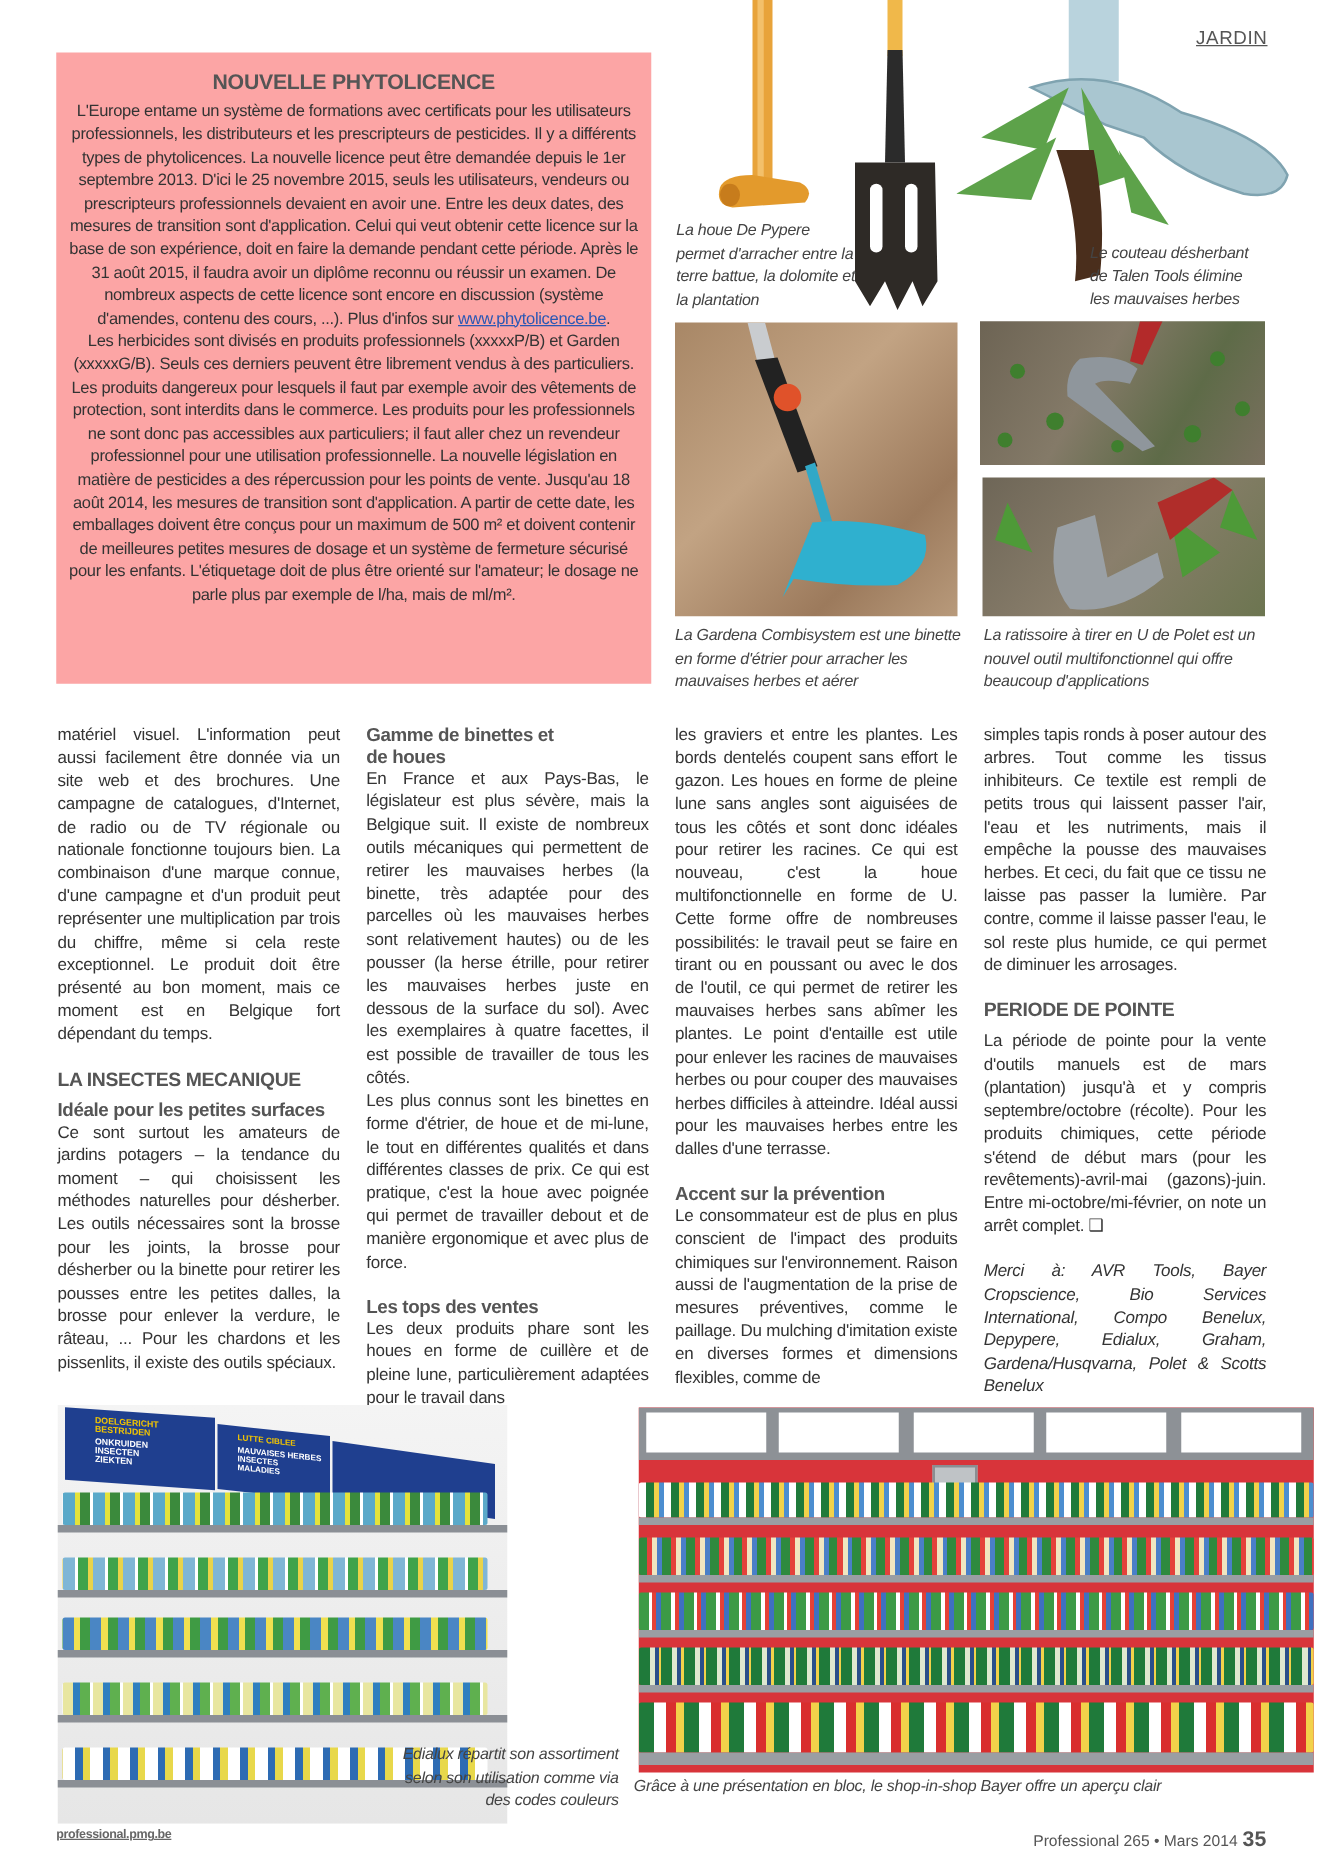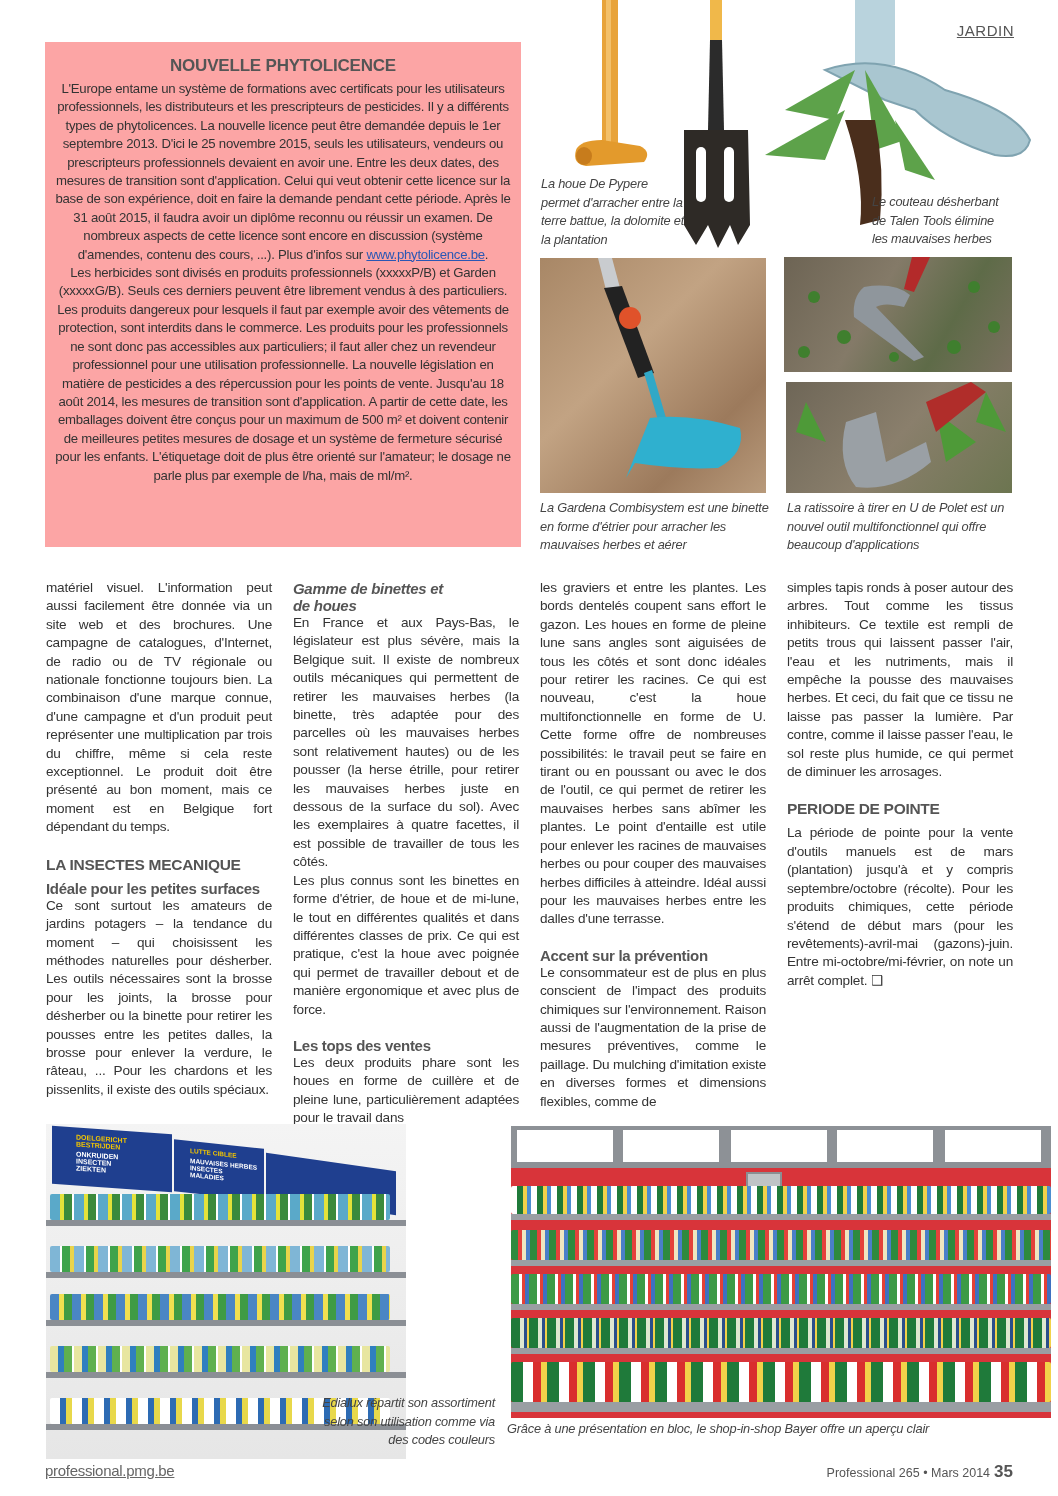--- a/index.html
+++ b/index.html
@@ -23,21 +23,21 @@
   .caption { font-style: italic; font-size: 12.8px; line-height: 18.6px; color: #444; letter-spacing: -0.2px; }
 
   
   .col { font-size: 13.6px; line-height: 18.4px; color: #333; text-align: justify; letter-spacing: -0.2px; }
   .col p { margin-bottom: 0; }
   .col .gap { height: 18px; }
   .col h3 { font-size: 15.5px; font-weight: bold; color: #555; line-height: 19px; letter-spacing: -0.3px; }
   .col h4 { font-size: 15px; font-weight: bold; color: #555; line-height: 17px; letter-spacing: -0.3px; }
   .col .thanks { font-style: italic; }
 
-  .footer-left { left: 45px; top: 1462px; font-size: 15px; font-weight: normal; color: #666; text-decoration: underline; letter-spacing: -0.3px; }
+  .footer-left { left: 45px; top: 1462px; font-size: 10px; font-weight: bold; color: #666; text-decoration: underline; letter-spacing: -0.3px; }
   .footer-right { right: 45px; top: 1462px; font-size: 12.5px; color: #555; }
   .footer-right .pg { font-size: 17px; font-weight: bold; margin-left: 4px; }
 
   .shelf-row { position: absolute; left: 0; right: 0; height: 6px; background: #8b8f95; }
   .prod { position: absolute; border-radius: 2px; }
 </style>
 </head>
 <body>
 
 <div class="abs section-label">JARDIN</div>
@@ -123,21 +123,21 @@
 <div class="abs col" style="left:46px; top:579px; width:226px;">
   <p>matériel visuel. L'information peut aussi facilement être donnée via un site web et des brochures. Une campagne de catalogues, d'Internet, de radio ou de TV régionale ou nationale fonctionne toujours bien. La combinaison d'une marque connue, d'une campagne et d'un produit peut représenter une multiplication par trois du chiffre, même si cela reste exceptionnel. Le produit doit être présenté au bon moment, mais ce moment est en Belgique fort dépendant du temps.</p>
   <div class="gap"></div>
   <h3>LA INSECTES MECANIQUE</h3>
   <div style="height:6px"></div>
   <h4>Idéale pour les petites surfaces</h4>
   <p>Ce sont surtout les amateurs de jardins potagers – la tendance du moment – qui choisissent les méthodes naturelles pour désherber. Les outils nécessaires sont la brosse pour les joints, la brosse pour désherber ou la binette pour retirer les pousses entre les petites dalles, la brosse pour enlever la verdure, le râteau, ... Pour les chardons et les pissenlits, il existe des outils spéciaux.</p>
 </div>
 
 <div class="abs col" style="left:293px; top:580px; width:226px;">
-  <h4 style="width:150px;font-style:italic;">Gamme de binettes et de houes</h4>
+  <h4 style="width:150px;">Gamme de binettes et de houes</h4>
   <p>En France et aux Pays-Bas, le législateur est plus sévère, mais la Belgique suit. Il existe de nombreux outils mécaniques qui permettent de retirer les mauvaises herbes (la binette, très adaptée pour des parcelles où les mauvaises herbes sont relativement hautes) ou de les pousser (la herse étrille, pour retirer les mauvaises herbes juste en dessous de la surface du sol). Avec les exemplaires à quatre facettes, il est possible de travailler de tous les côtés.</p>
   <p>Les plus connus sont les binettes en forme d'étrier, de houe et de mi-lune, le tout en différentes qualités et dans différentes classes de prix. Ce qui est pratique, c'est la houe avec poignée qui permet de travailler debout et de manière ergonomique et avec plus de force.</p>
   <div class="gap"></div>
   <h4>Les tops des ventes</h4>
   <p>Les deux produits phare sont les houes en forme de cuillère et de pleine lune, particulièrement adaptées pour le travail dans</p>
 </div>
 
 <div class="abs col" style="left:540px; top:579px; width:226px;">
   <p>les graviers et entre les plantes. Les bords dentelés coupent sans effort le gazon. Les houes en forme de pleine lune sans angles sont aiguisées de tous les côtés et sont donc idéales pour retirer les racines. Ce qui est nouveau, c'est la houe multifonctionnelle en forme de U. Cette forme offre de nombreuses possibilités: le travail peut se faire en tirant ou en poussant ou avec le dos de l'outil, ce qui permet de retirer les mauvaises herbes sans abîmer les plantes. Le point d'entaille est utile pour enlever les racines de mauvaises herbes ou pour couper des mauvaises herbes difficiles à atteindre. Idéal aussi pour les mauvaises herbes entre les dalles d'une terrasse.</p>
   <div class="gap"></div>
@@ -145,20 +145,21 @@
   <p>Le consommateur est de plus en plus conscient de l'impact des produits chimiques sur l'environnement. Raison aussi de l'augmentation de la prise de mesures préventives, comme le paillage. Du mulching d'imitation existe en diverses formes et dimensions flexibles, comme de</p>
 </div>
 
 <div class="abs col" style="left:787px; top:579px; width:226px;">
   <p>simples tapis ronds à poser autour des arbres. Tout comme les tissus inhibiteurs. Ce textile est rempli de petits trous qui laissent passer l'air, l'eau et les nutriments, mais il empêche la pousse des mauvaises herbes. Et ceci, du fait que ce tissu ne laisse pas passer la lumière. Par contre, comme il laisse passer l'eau, le sol reste plus humide, ce qui permet de diminuer les arrosages.</p>
   <div class="gap"></div>
   <h3>PERIODE DE POINTE</h3>
   <div style="height:6px"></div>
   <p><span>La période de pointe pour la vente d'outils manuels est de mars (plantation) jusqu'à et y compris septembre/octobre (récolte). Pour les produits chimiques, cette période s'étend de début mars (pour les revêtements)-avril-mai (gazons)-juin. Entre mi-octobre/mi-février, on note un arrêt complet.</span> <span>❑</span></p>
   <div class="gap"></div>
+  <p class="thanks">Merci à: AVR Tools, Bayer Cropscience, Bio Services International, Compo Benelux, Depypere, Edialux, Graham, Gardena/Husqvarna, Polet &amp; Scotts Benelux</p>
 </div>
 
 <div class="abs img" style="left:46px; top:1124px; width:360px; height:335px;">
   <div style="position:absolute; left:0; top:0; width:360px; height:335px; background:linear-gradient(180deg,#f4f4f4,#e6e6e6);"></div>
   <div style="position:absolute; left:6px; top:6px; width:120px; height:58px; background:#1f3f8f; transform:skewY(4deg); color:#f2c500; font-size:7px; font-weight:bold; padding:6px 4px 0 24px;">
     <div>DOELGERICHT BESTRIJDEN</div>
     <div style="color:#fff; margin-top:3px;">ONKRUIDEN</div>
     <div style="color:#fff;">INSECTEN</div>
     <div style="color:#fff;">ZIEKTEN</div>
   </div>

